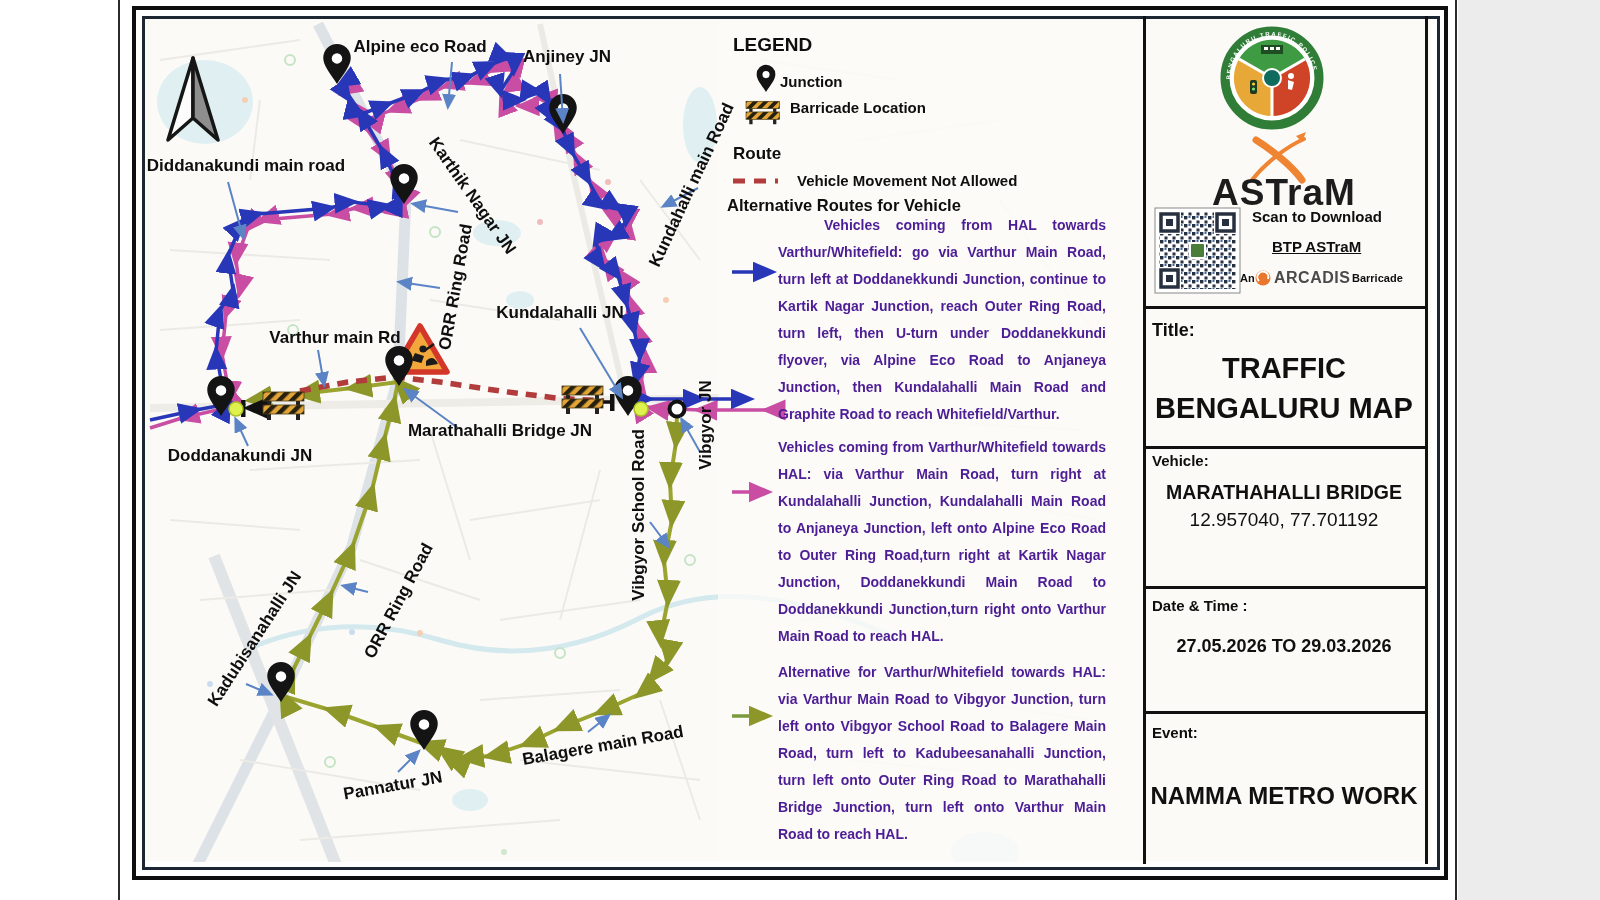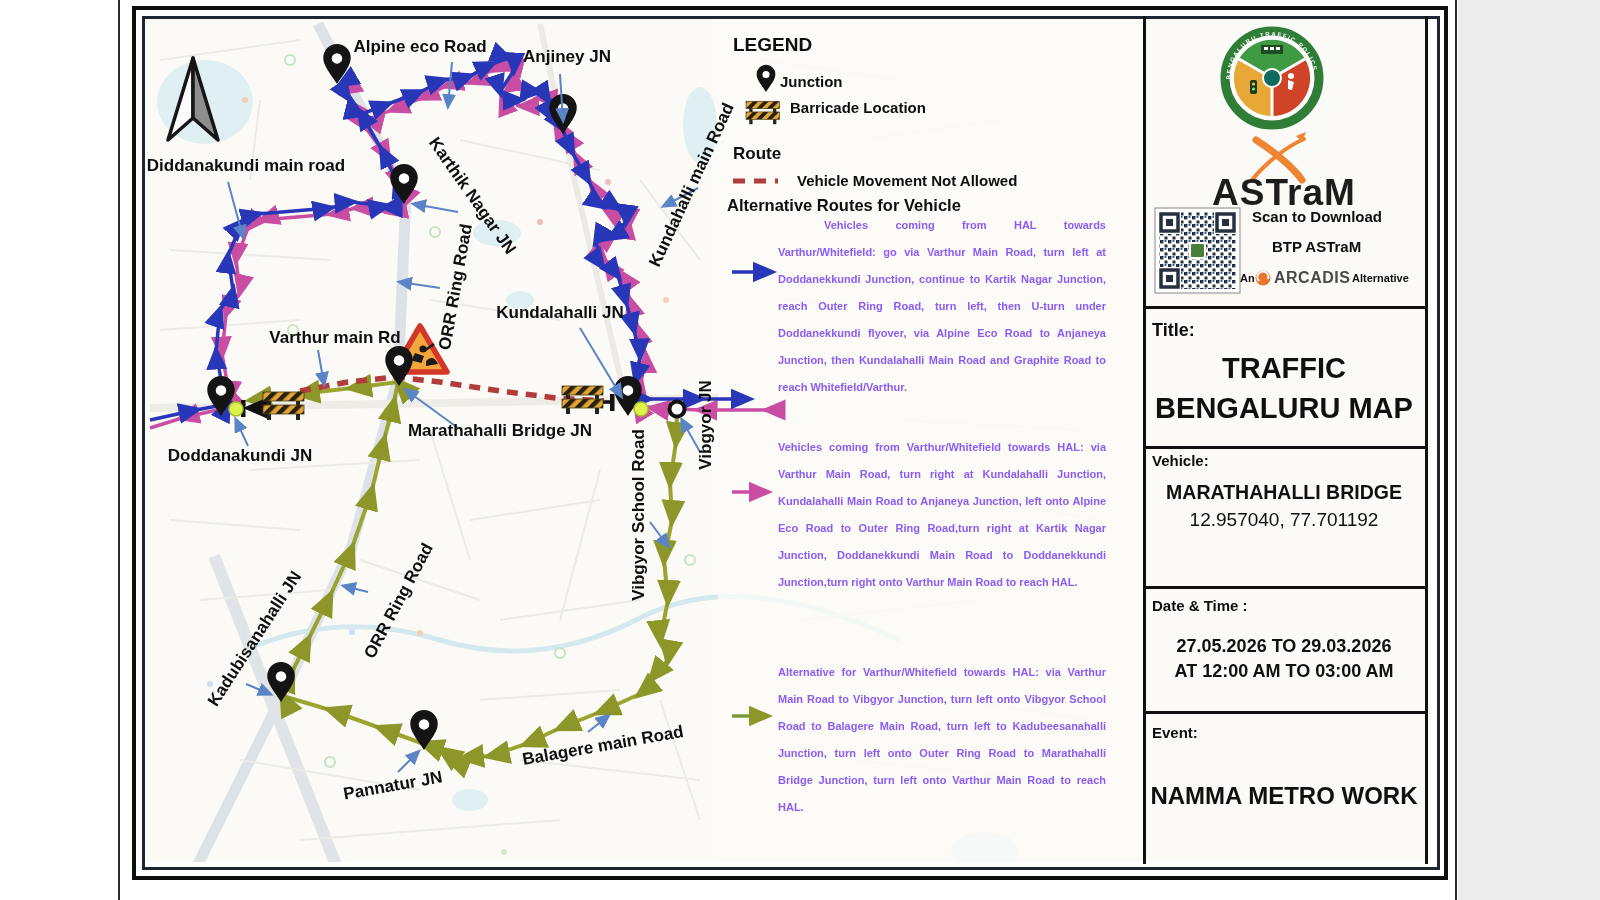--- a/index.html
+++ b/index.html
@@ -6,22 +6,22 @@
   #screen{position:relative;width:1600px;height:900px;overflow:hidden;background:#ffffff;
           font-family:"Liberation Sans",sans-serif;}
   .gray-strip{position:absolute;left:1458px;top:0;width:142px;height:900px;background:#ececec;}
   .edge-line{position:absolute;top:0;width:2px;height:900px;background:#2b2b2b;}
   .poster-outer{position:absolute;left:132px;top:6px;width:1308px;height:866px;border:4px solid #0e0e0e;}
   .poster-inner{position:absolute;left:142px;top:16px;width:1292px;height:848px;border:3px solid #1d2733;background:transparent;}
   .map-bg{position:absolute;left:145px;top:19px;width:1286px;height:842px;background:#fbfaf7;}
   svg{position:absolute;left:0;top:0;}
   .lbl{position:absolute;font-weight:700;color:#0e0e0e;white-space:nowrap;}
   .c{transform:translate(-50%,-50%);}
-  .para{position:absolute;left:778px;width:328px;text-align:justify;font-size:11px;
-        font-weight:700;line-height:27px;color:#8b5cf6;}
+  .para{position:absolute;left:778px;width:328px;text-align:justify;font-size:14px;
+        font-weight:700;line-height:27px;color:#4c1d95;}
   .panel{position:absolute;left:1143px;top:16px;width:279px;height:848px;border-left:3px solid #111;border-right:3px solid #111;}
   .sect{position:absolute;left:1143px;width:282px;border-top:3px solid #111;}
   .pcenter{position:absolute;left:1143px;width:282px;text-align:center;font-weight:700;color:#101010;}
 </style>
 </head>
 <body>
 
 <div id="screen">
 
   <div class="gray-strip"></div>
@@ -270,33 +270,32 @@
   <div class="para" style="top:659px;">Alternative for Varthur/Whitefield towards HAL: via Varthur Main Road to Vibgyor Junction, turn left onto Vibgyor School Road to Balagere Main Road, turn left to Kadubeesanahalli Junction, turn left onto Outer Ring Road to Marathahalli Bridge Junction, turn left onto Varthur Main Road to reach HAL.</div>
 
   <div class="panel"></div>
   <div class="sect" style="top:306px;height:0;"></div>
   <div class="sect" style="top:446px;height:0;"></div>
   <div class="sect" style="top:586px;height:0;"></div>
   <div class="sect" style="top:711px;height:0;"></div>
 
   <div class="pcenter" style="top:172px;font-size:37px;font-weight:800;letter-spacing:1px;color:#1c1c1c;">ASTraM</div>
   <div class="lbl" style="left:1252px;top:208px;font-size:15px;">Scan to Download</div>
-  <div class="lbl" style="left:1272px;top:238px;font-size:15px;">BTP ASTraM</div>
+  <div class="lbl" style="left:1272px;top:238px;font-size:15px;text-decoration:underline;">BTP ASTraM</div>
   <div class="lbl" style="left:1240px;top:272px;font-size:11px;">An</div>
   <div class="lbl" style="left:1274px;top:269px;font-size:16px;color:#4a4a4a;letter-spacing:0.5px;">ARCADIS</div>
-  <div class="lbl" style="left:1352px;top:272px;font-size:11px;">Alternative</div>
+  <div class="lbl" style="left:1352px;top:272px;font-size:11px;">Barricade</div>
 
   <div class="lbl" style="left:1152px;top:320px;font-size:18px;">Title:</div>
   <div class="pcenter" style="top:352px;font-size:29px;font-weight:800;">TRAFFIC</div>
   <div class="pcenter" style="top:392px;font-size:29px;font-weight:800;">BENGALURU MAP</div>
 
   <div class="lbl" style="left:1152px;top:452px;font-size:15px;">Vehicle:</div>
   <div class="pcenter" style="top:481px;font-size:19.5px;">MARATHAHALLI BRIDGE</div>
   <div class="pcenter" style="top:509px;font-size:19px;font-weight:400;">12.957040, 77.701192</div>
 
   <div class="lbl" style="left:1152px;top:597px;font-size:15px;">Date &amp; Time :</div>
   <div class="pcenter" style="top:636px;font-size:18px;">27.05.2026 TO 29.03.2026</div>
-  <div class="pcenter" style="top:661px;font-size:18px;">AT 12:00 AM TO 03:00 AM</div>
 
   <div class="lbl" style="left:1152px;top:724px;font-size:15px;">Event:</div>
   <div class="pcenter" style="top:782px;font-size:24px;">NAMMA METRO WORK</div>
 
 </div>
 
 </body></html>

